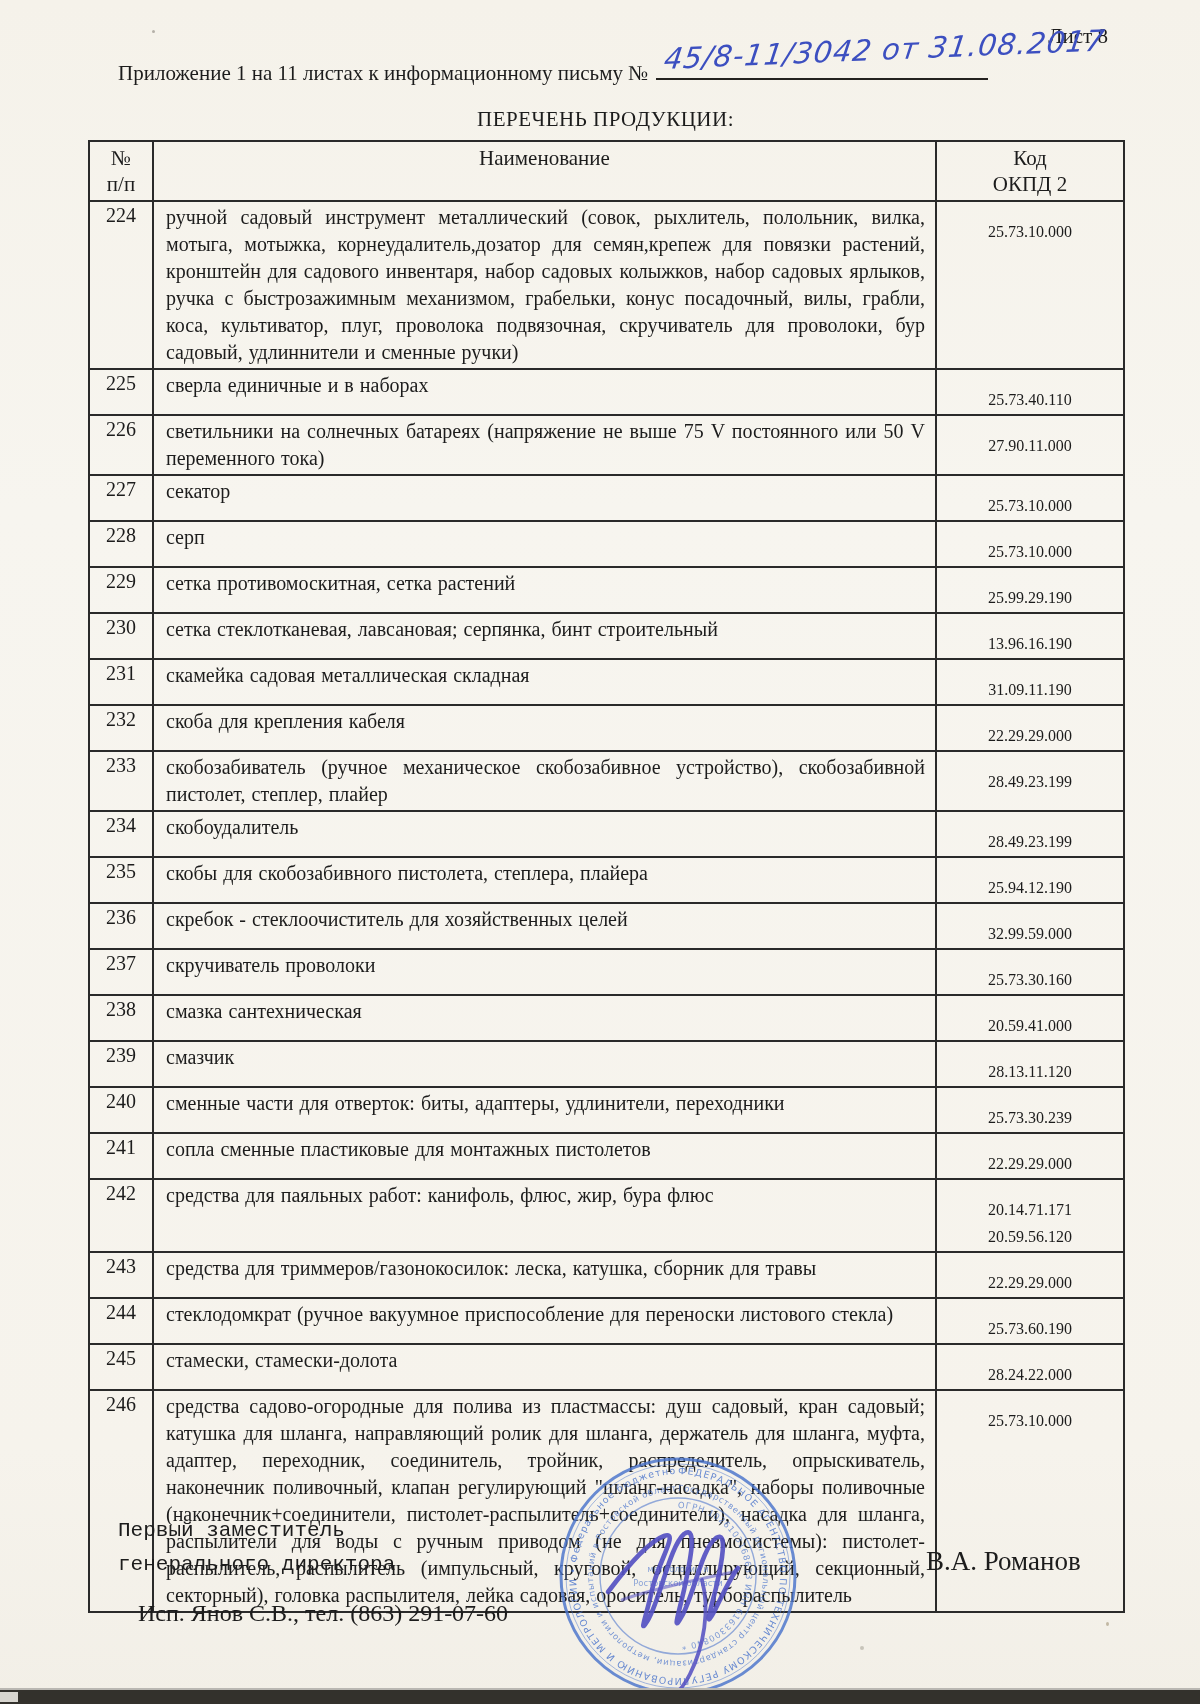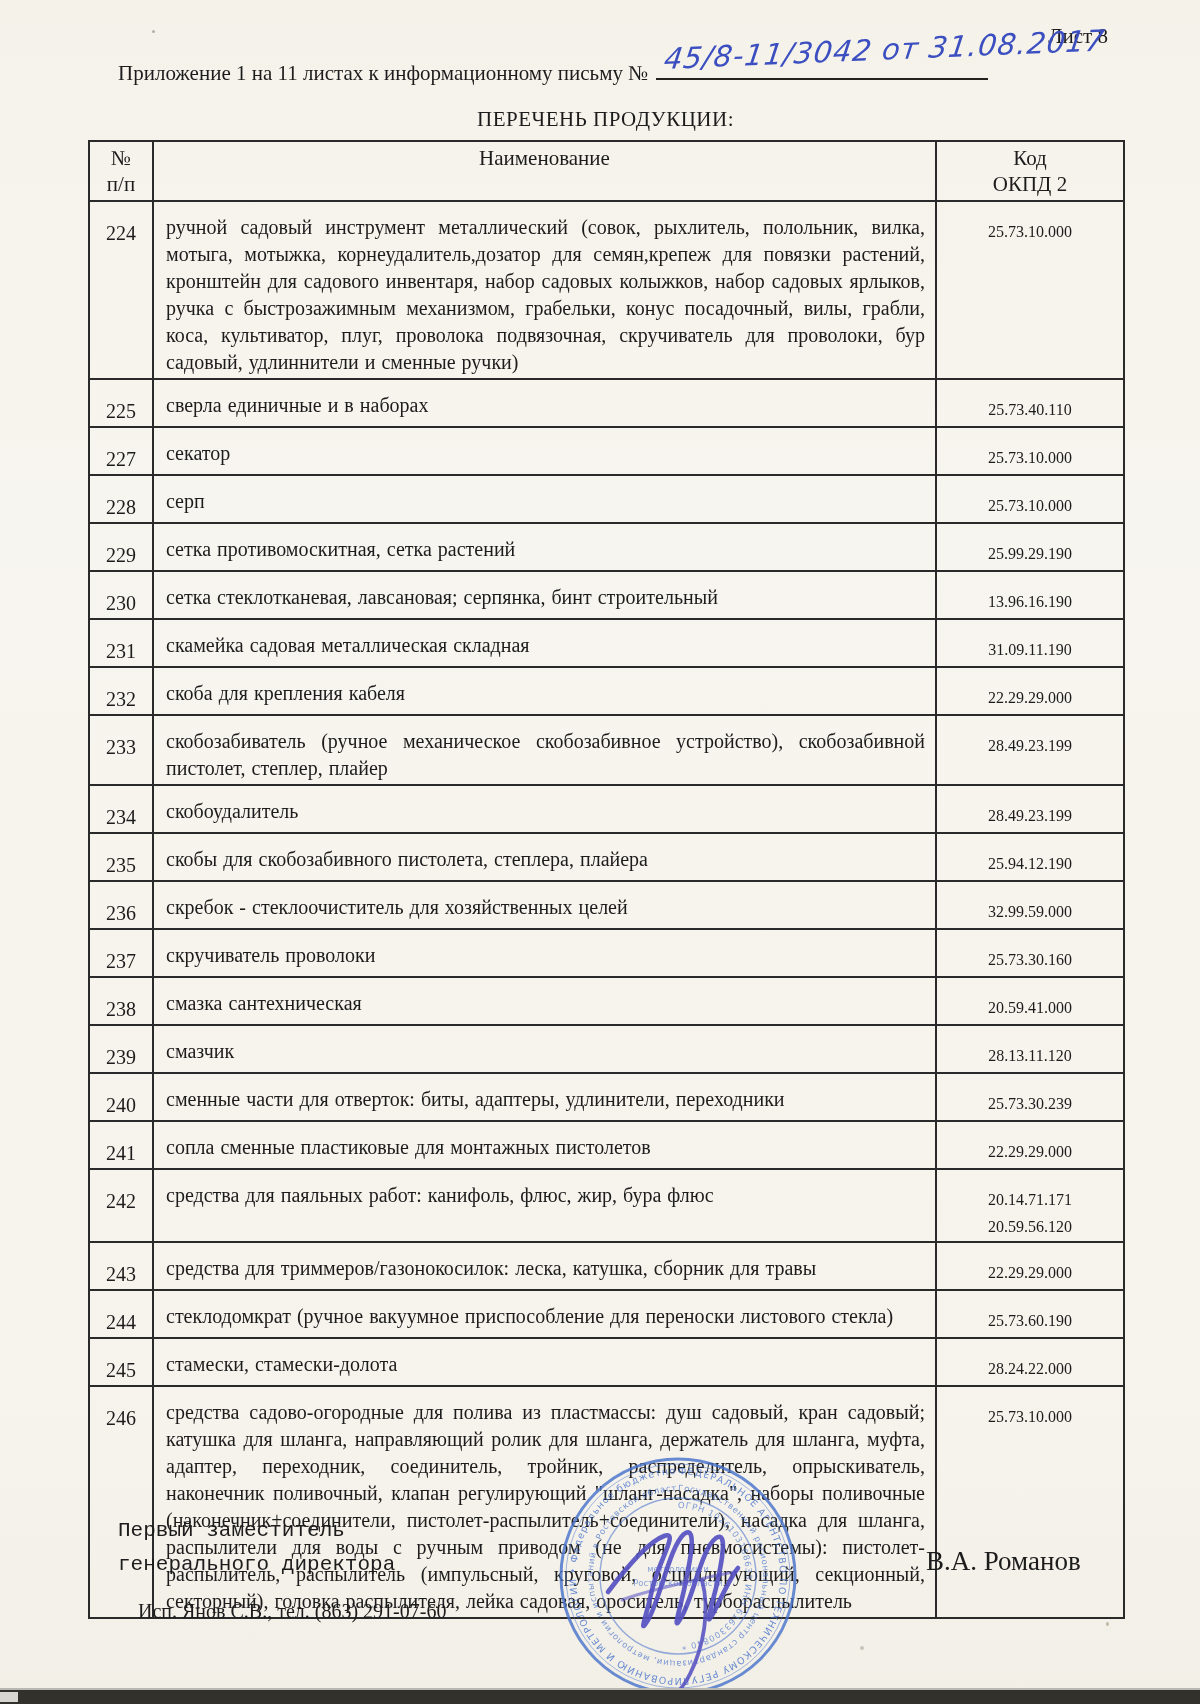--- a/index.html
+++ b/index.html
@@ -53,48 +53,48 @@
   table.products td,table.products th{
     border:2px solid #2a2a2a;
     vertical-align:top;
     font-weight:normal;
   }
   th.h-num,th.h-name,th.h-code{
     font-size:21px;text-align:center;vertical-align:middle;
     padding:3px 2px;line-height:26px;
   }
   td.c-num{
-    text-align:center;font-size:20px;padding:18px 2px 1px;
+    text-align:center;font-size:20px;padding:0 2px 1px;
     line-height:27px;
   }
   td.c-name{
     font-size:20px;line-height:27px;
     text-align:justify;
-    padding:12px 10px 2px 12px;
+    padding:2px 10px 2px 12px;
     word-spacing:1px;
   }
   td.c-code{
     text-align:center;font-size:16px;padding:16px 2px 1px;
     line-height:27px;
     margin-left:40px;
   }
   .footer{
     position:absolute;top:1488px;left:0;width:1200px;height:200px;
   }
   .position-block{
     position:absolute;left:118px;top:26px;
     font-size:21px;line-height:34px;font-family:Liberation Mono, monospace;
   }
   .signer-name{
     position:absolute;left:926px;top:58px;
     font-size:27px;
   }
   .executor-line{
     position:absolute;left:138px;top:112px;
-    font-size:20px;
+    font-size:24px;
   }
   .stamp-wrap{
     position:absolute;left:552px;top:-38px;width:252px;height:252px;
     pointer-events:none;
   }
   .bottom-bar{
     position:absolute;left:0;bottom:0;width:1200px;height:14px;
     background:#33312c;
     border-top:2px solid #b9b7b2;
   }
@@ -143,20 +143,27 @@
           <td class="c-name">ручной садовый инструмент металлический (совок, рыхлитель, полольник, вилка, мотыга, мотыжка, корнеудалитель,дозатор для семян,крепеж для повязки растений, кронштейн для садового инвентаря, набор садовых колыжков, набор садовых ярлыков, ручка с быстрозажимным механизмом, грабельки, конус посадочный, вилы, грабли, коса, культиватор, плуг, проволока подвязочная, скручиватель для проволоки, бур садовый, удлиннители и сменные ручки)</td>
           <td class="c-code">
             <div>25.73.10.000</div>
           </td>
         </tr>
         <tr>
           <td class="c-num">225</td>
           <td class="c-name">сверла единичные и в наборах</td>
           <td class="c-code">
             <div>25.73.40.110</div>
+          </td>
+        </tr>
+        <tr>
+          <td class="c-num">226</td>
+          <td class="c-name">светильники на солнечных батареях (напряжение не выше 75 V постоянного или 50 V переменного тока)</td>
+          <td class="c-code">
+            <div>27.90.11.000</div>
           </td>
         </tr>
         <tr>
           <td class="c-num">227</td>
           <td class="c-name">секатор</td>
           <td class="c-code">
             <div>25.73.10.000</div>
           </td>
         </tr>
         <tr>

